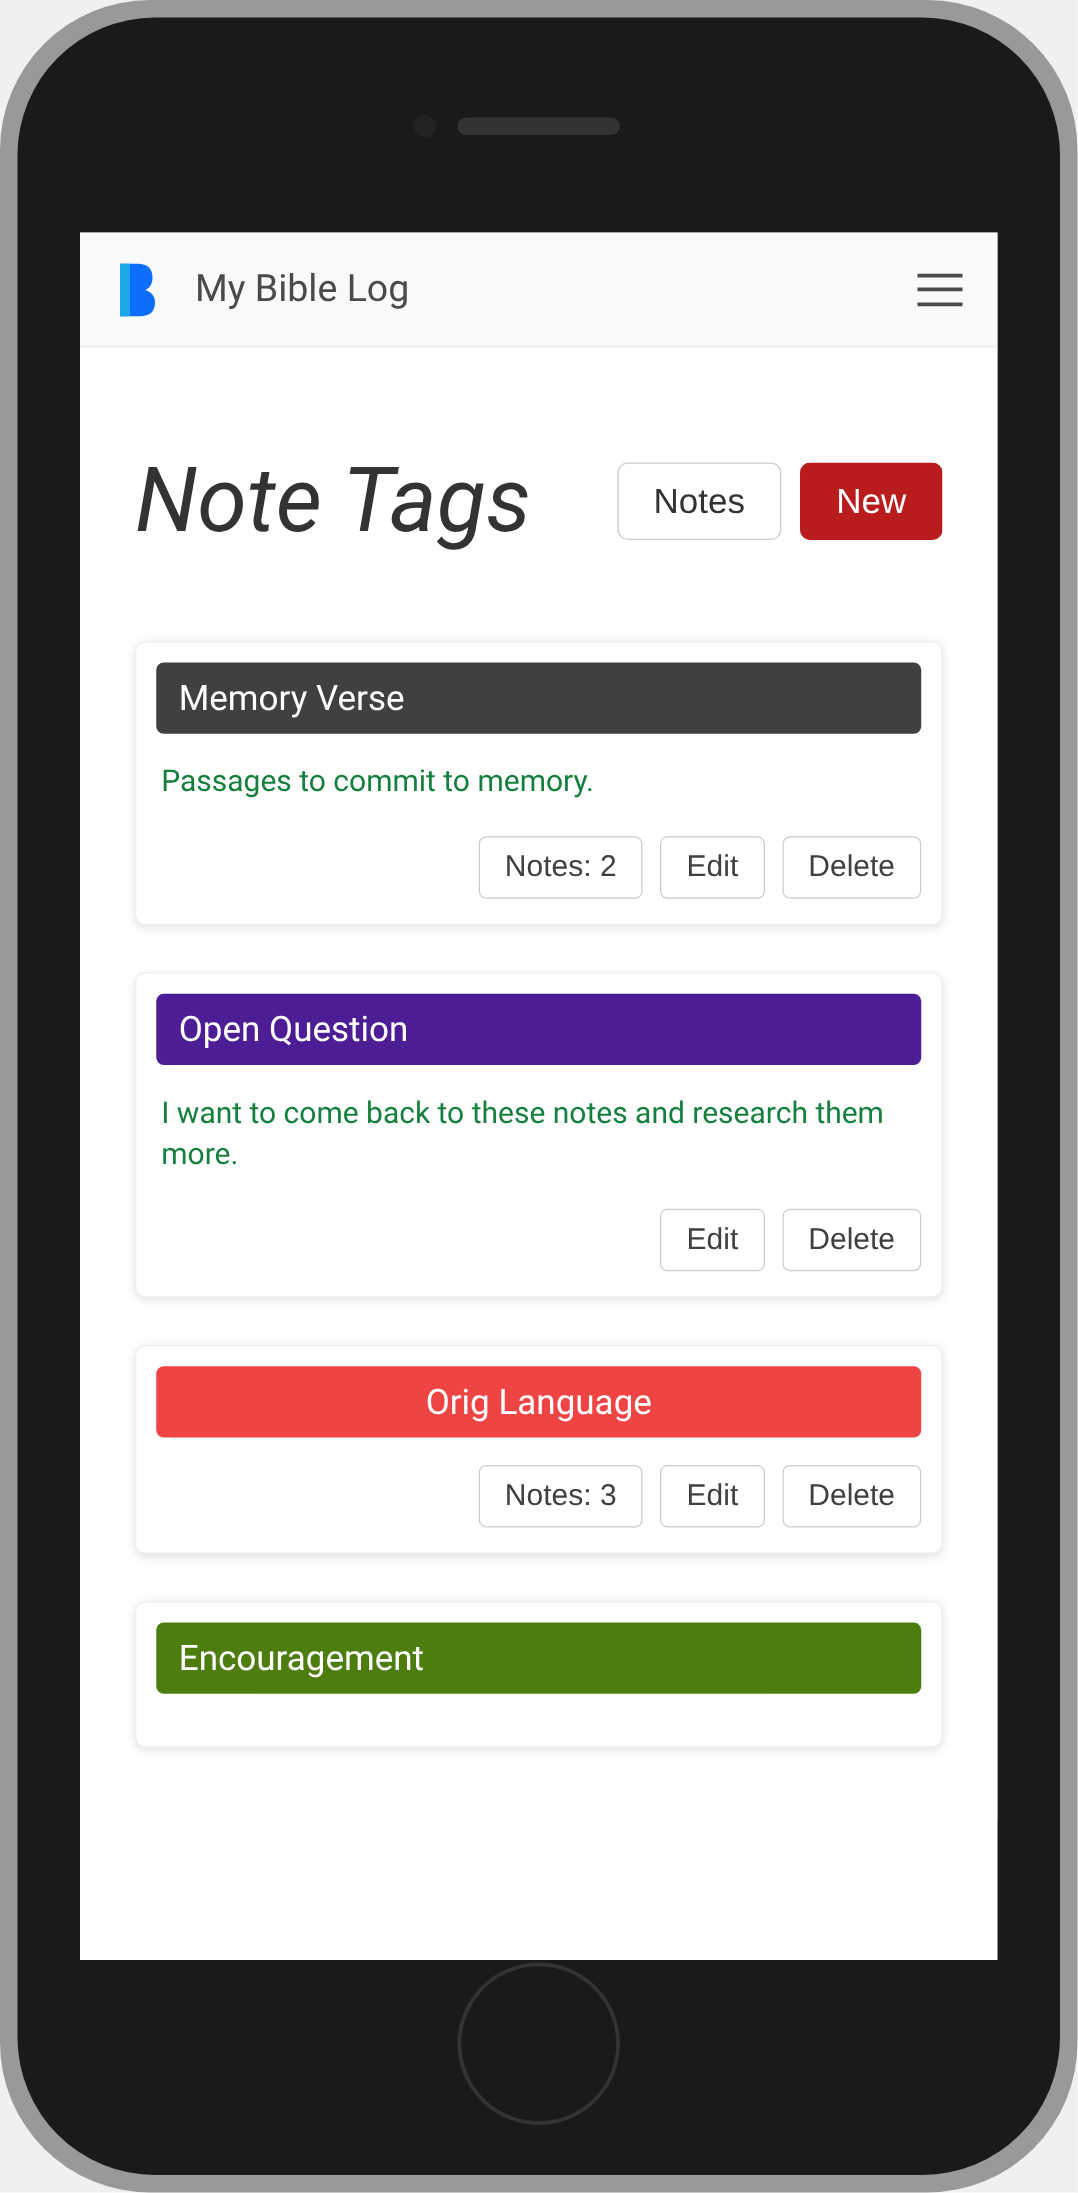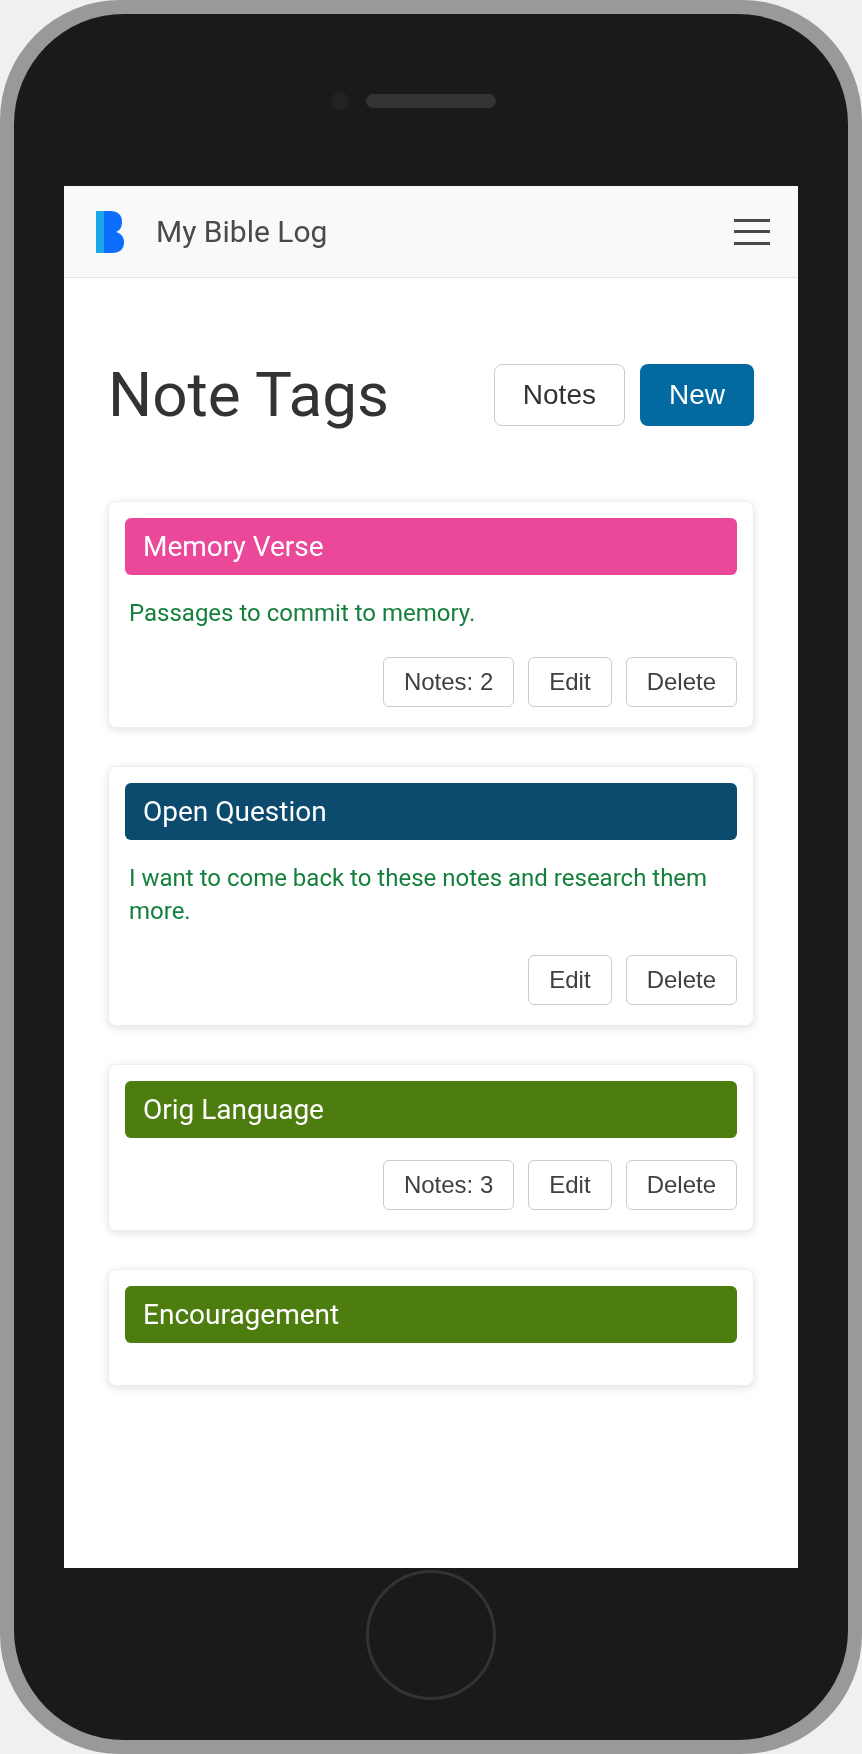--- a/index.html
+++ b/index.html
@@ -110,42 +110,43 @@
   padding: 80px 44px 20px 44px;
   background: #fff;
 }
 .page-header {
   display: flex;
   align-items: center;
   justify-content: space-between;
   margin-bottom: 70px;
 }
 .page-title {
-  font-size: 62px;
+  font-size: 72px;
   font-weight: 400;
   color: #333;
+  font-style: italic;
 }
 .header-buttons {
   display: flex;
   gap: 15px;
 }
 .btn {
   padding: 14px 28px;
   font-size: 28px;
   border-radius: 8px;
   cursor: pointer;
   border: 1px solid transparent;
 }
 .btn-outline {
   background: #fff;
   border: 1px solid #ccc;
   color: #333;
 }
 .btn-primary {
-  background: #0369a1;
+  background: #b91c1c;
   color: #fff;
 }
 
 
 .card {
   background: #fff;
   border: 1px solid #eee;
   border-radius: 8px;
   box-shadow: 0 2px 8px rgba(0,0,0,0.12);
   padding: 16px 16px 20px 16px;
@@ -213,40 +214,40 @@
       <div class="content">
         <div class="page-header">
           <h1 class="page-title">Note Tags</h1>
           <div class="header-buttons">
             <button class="btn btn-outline">Notes</button>
             <button class="btn btn-primary">New</button>
           </div>
         </div>
 
         <div class="card">
-          <div class="tag-header" style="background: #ec4899;">Memory Verse</div>
+          <div class="tag-header" style="background: #404040;">Memory Verse</div>
           <div class="tag-desc">Passages to commit to memory.</div>
           <div class="card-actions">
             <button class="btn-sm">Notes: 2</button>
             <button class="btn-sm">Edit</button>
             <button class="btn-sm">Delete</button>
           </div>
         </div>
 
         <div class="card">
-          <div class="tag-header" style="background: #0c4a6e;">Open Question</div>
+          <div class="tag-header" style="background: #4c1d95;">Open Question</div>
           <div class="tag-desc">I want to come back to these notes and research them more.</div>
           <div class="card-actions">
             <button class="btn-sm">Edit</button>
             <button class="btn-sm">Delete</button>
           </div>
         </div>
 
         <div class="card">
-          <div class="tag-header" style="background: #4d7c0f;">Orig Language</div>
+          <div class="tag-header" style="background: #ef4444; text-align: center;">Orig Language</div>
           <div class="card-actions">
             <button class="btn-sm">Notes: 3</button>
             <button class="btn-sm">Edit</button>
             <button class="btn-sm">Delete</button>
           </div>
         </div>
 
         <div class="card">
           <div class="tag-header" style="background: #4d7c0f;">Encouragement</div>
         </div>

